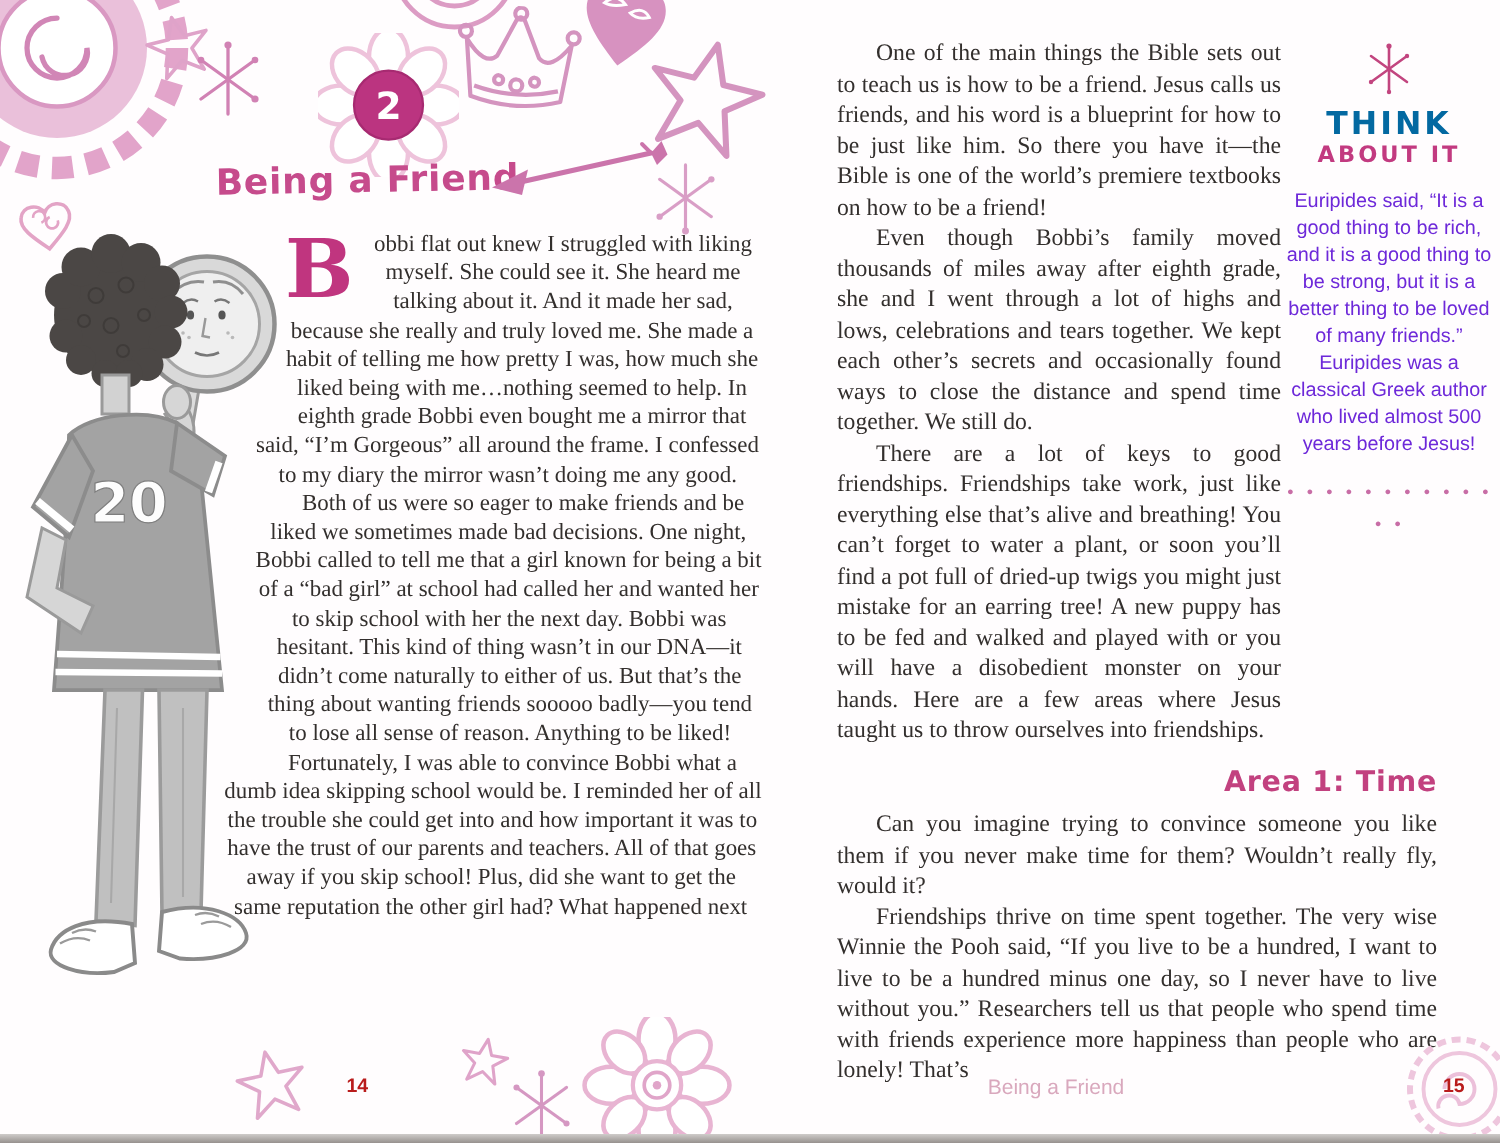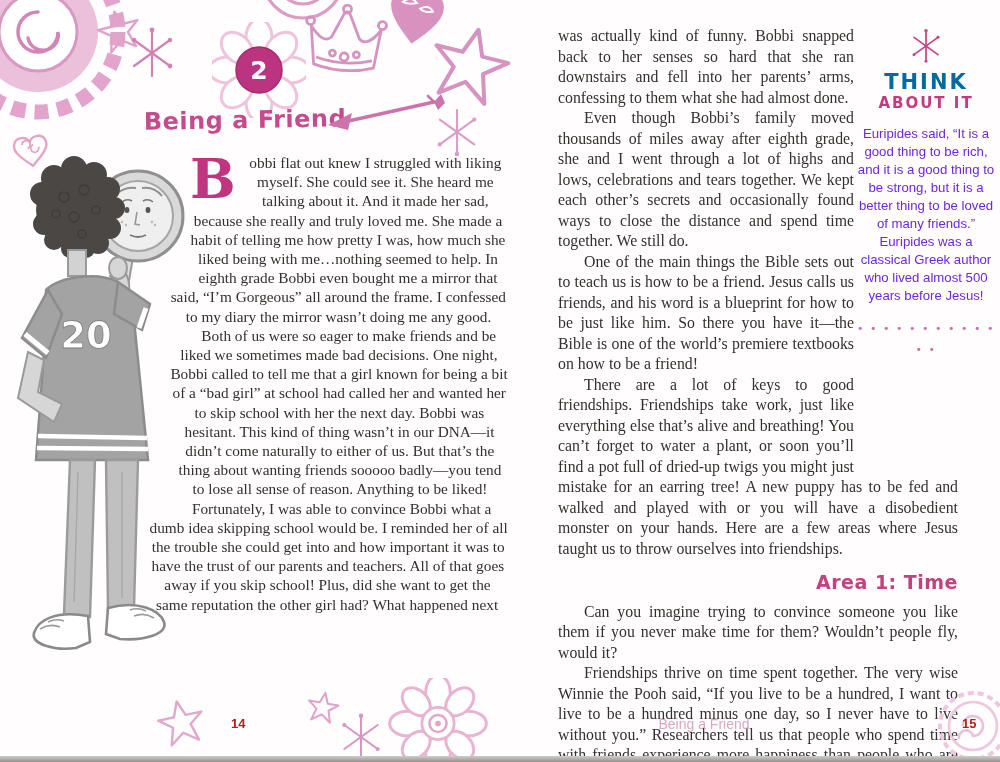--- a/index.html
+++ b/index.html
@@ -289,26 +289,25 @@
                 <circle cx="42" cy="14" r="2.2"></circle>
                 <circle cx="24" cy="50" r="2.2"></circle>
               </g>
           </svg>
           <div class="sb-t1">THINK</div>
           <div class="sb-t2">ABOUT IT</div>
           <div class="sb-body">Euripides said, “It is a good thing to be rich, and it is a good thing to be strong, but it is a better thing to be loved of many friends.” Euripides was a classical Greek author who lived almost 500 years before Jesus!</div>
           <div class="sb-dots">• • • • • • • • • • • • •</div>
         </div>
       </aside>
-      <p class="noind">was actually kind of funny. Bobbi snapped back to her senses so hard that she ran downstairs and fell into her parents’ arms, confessing to them what she had almost done.</p>
+      <p>One of the main things the Bible sets out to teach us is how to be a friend. Jesus calls us friends, and his word is a blueprint for how to be just like him. So there you have it—the Bible is one of the world’s premiere textbooks on how to be a friend!</p>
       <p>Even though Bobbi’s family moved thousands of miles away after eighth grade, she and I went through a lot of highs and lows, celebrations and tears together. We kept each other’s secrets and occasionally found ways to close the distance and spend time together. We still do.</p>
-      <p>One of the main things the Bible sets out to teach us is how to be a friend. Jesus calls us friends, and his word is a blueprint for how to be just like him. So there you have it—the Bible is one of the world’s premiere textbooks on how to be a friend!</p>
       <p>There are a lot of keys to good friendships. Friendships take work, just like everything else that’s alive and breathing! You can’t forget to water a plant, or soon you’ll find a pot full of dried-up twigs you might just mistake for an earring tree! A new puppy has to be fed and walked and played with or you will have a disobedient monster on your hands. Here are a few areas where Jesus taught us to throw ourselves into friendships.</p>
       <h2 class="section-heading">Area 1: Time</h2>
-      <p>Can you imagine trying to convince someone you like them if you never make time for them? Wouldn’t people fly, would it?</p>
+      <p>Can you imagine trying to convince someone you like them if you never make time for them? Wouldn’t really fly, would it?</p>
       <p>Friendships thrive on time spent together. The very wise Winnie the Pooh said, “If you live to be a hundred, I want to live to be a hundred minus one day, so I never have to live without you.” Researchers tell us that people who spend time with friends experience more happiness than people who are lonely! That’s</p>
     </div>
 
     <span class="footer-title">Being a Friend</span>
 
     <svg class="abs" style="left:933px;top:684px;" width="80" height="80" viewBox="0 0 80 80">
       <circle cx="40" cy="42" r="33" fill="none" stroke="#eec6dd" stroke-width="4" stroke-dasharray="6 4"></circle>
       <circle cx="40" cy="42" r="24" fill="none" stroke="#eec6dd" stroke-width="2.6"></circle>
       <path d="M30,42 a10,10 0 1,1 10,10 a7,7 0 1,0 -14,3" fill="none" stroke="#ecc0da" stroke-width="2.6"></path>
     </svg>

